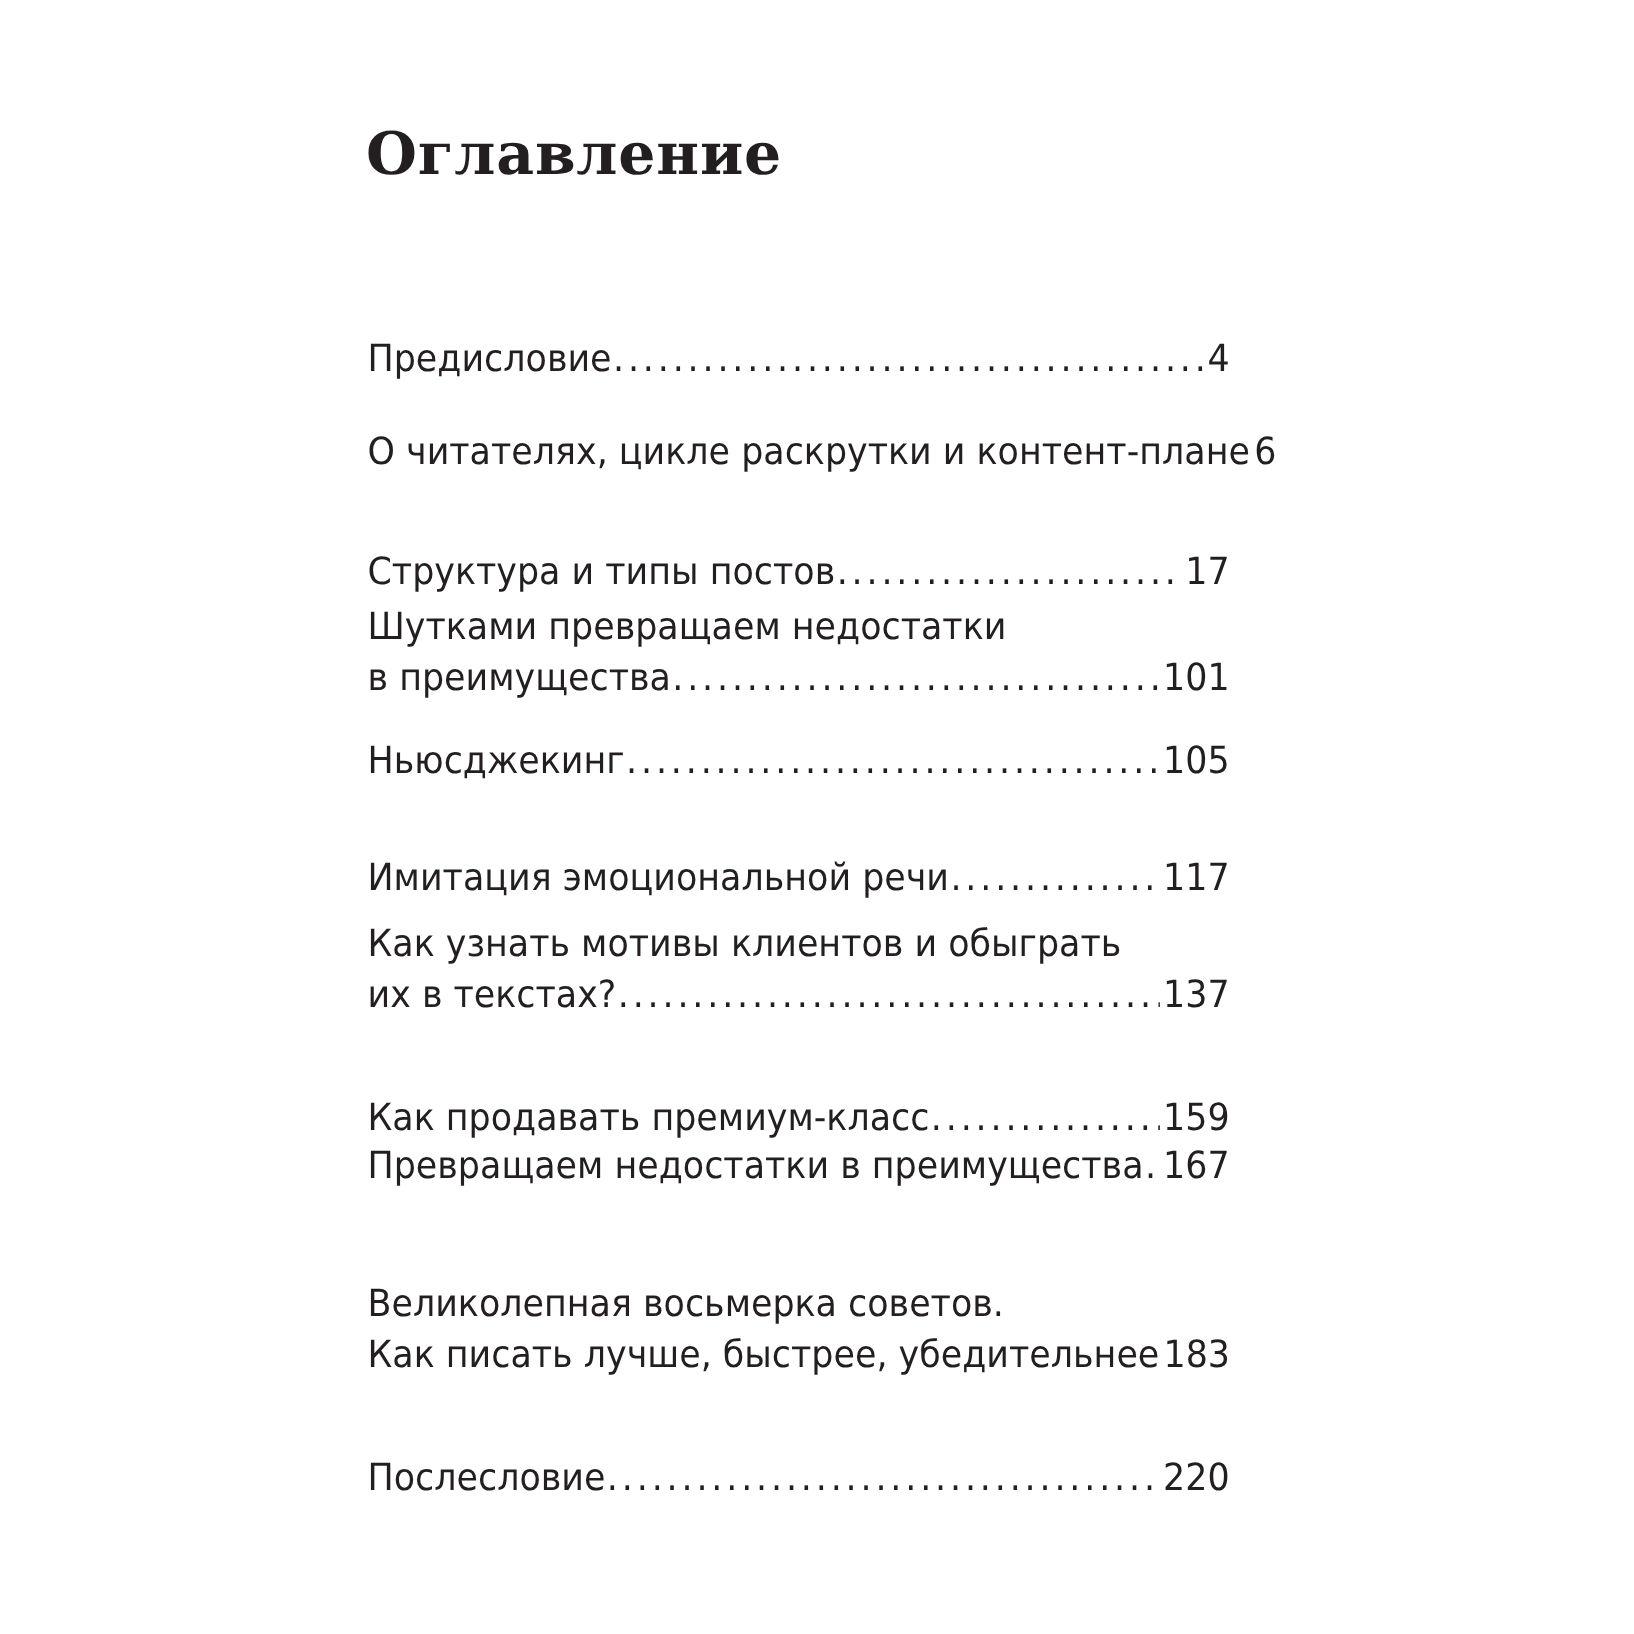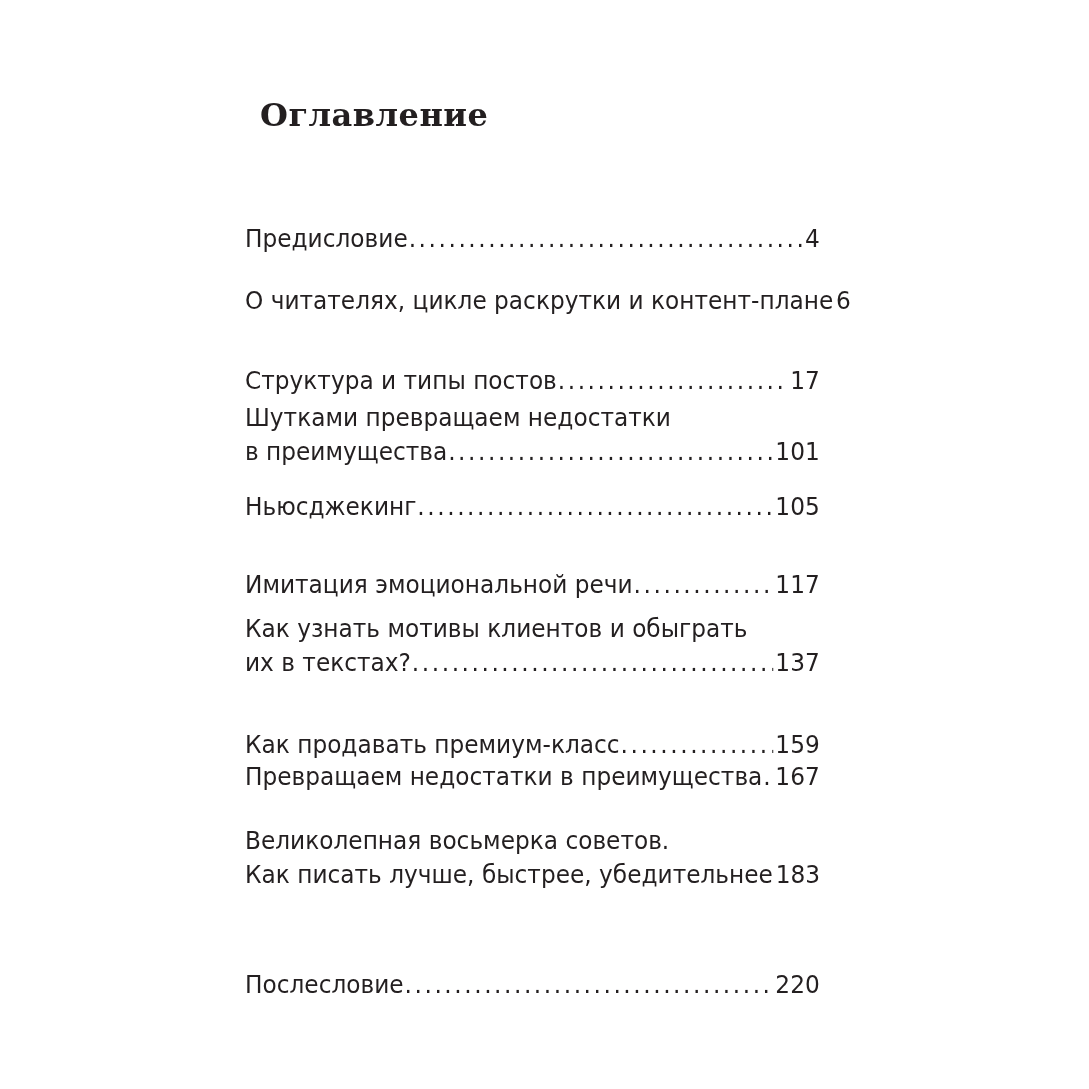--- a/index.html
+++ b/index.html
@@ -1,19 +1,19 @@
 <!DOCTYPE html>
 <html><head>
 <meta charset="utf-8">
 <style>
   html, body { margin: 0; padding: 0; background: #ffffff; }
   body { width: 1089px; height: 1089px; position: relative; overflow: hidden;
          font-family: "DejaVu Sans", sans-serif; color: #231f20; }
-  .title { position: absolute; left: 244px; top: 80px; margin: 16px;
-           font-family: "DejaVu Serif", serif; font-weight: bold; font-size: 32px;
+  .title { position: absolute; left: 244px; top: 80px; margin: 0;
+           font-family: "DejaVu Serif", serif; font-weight: bold; font-size: 39px;
            letter-spacing: 0.5px; color: #231f20; }
   .toc { position: absolute; left: 245px; width: 575px; top: 0; }
   .entry { position: absolute; left: 0; width: 575px; font-size: 25px; line-height: 34px; }
   .line { display: flex; align-items: baseline; white-space: nowrap; transform: scaleX(0.93); transform-origin: left; width: 618px; }
   .line .txt { flex: 0 0 auto; }
   .line .dots { flex: 1 1 auto; overflow: hidden; white-space: nowrap; margin: 0 2px 0 1px; }
   .line .dots::before { content: ". . . . . . . . . . . . . . . . . . . . . . . . . . . . . . . . . . . . . . . . . . . . . . . . . . . . . . . . . . . . . . . . . . . . . . . . . . . . . . . . . . . . . . . . . . . . . . ."; letter-spacing: -2.6px; }
   .line .pg { flex: 0 0 auto; }
 </style>
 </head>
@@ -94,21 +94,21 @@
   </div>
 
   <div class="entry" style="top:760px">
     <div class="line">
         <span class="txt">Превращаем недостатки в преимущества </span>
         <span class="dots"></span>
         <span class="pg">167</span>
       </div>
   </div>
 
-  <div class="entry" style="top:824px">
+  <div class="entry" style="top:852px">
     <div class="line">
         <span class="txt">Великолепная восьмерка советов.</span>
       </div>
     <div class="line">
         <span class="txt">Как писать лучше, быстрее, убедительнее</span>
         <span class="dots"></span>
         <span class="pg">183</span>
       </div>
   </div>
 

